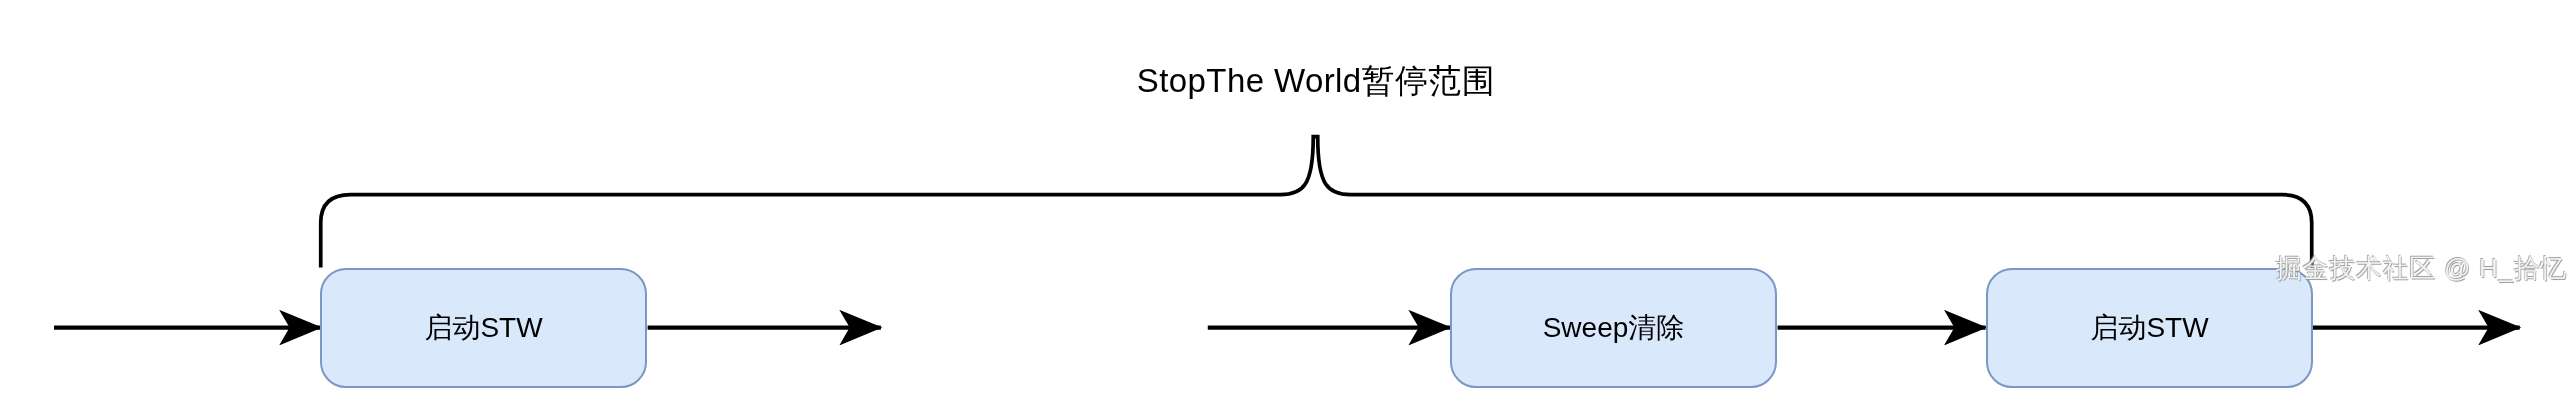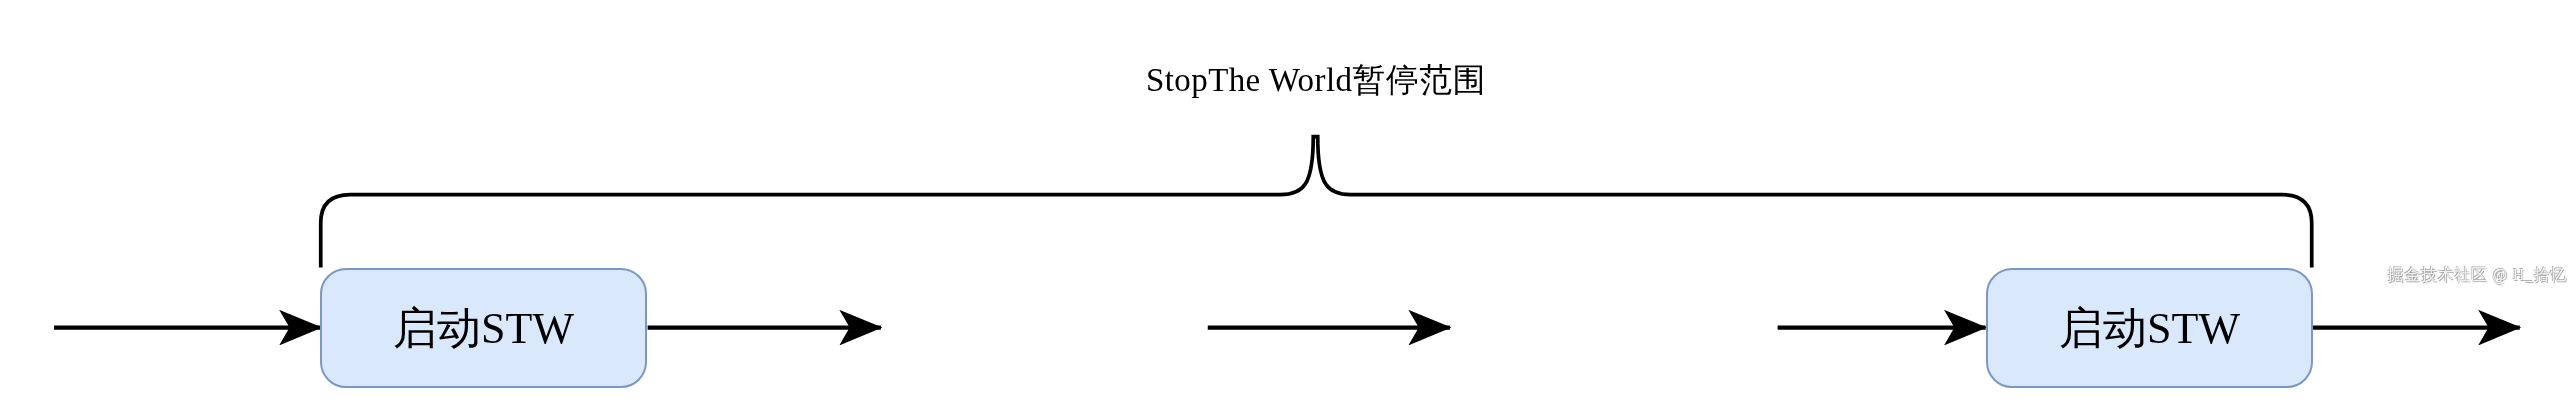--- a/index.html
+++ b/index.html
@@ -9,21 +9,20 @@
     width: 2576px;
     height: 419px;
     overflow: hidden;
     font-family: "Liberation Sans", sans-serif;
   }
   .canvas {
     position: relative;
     width: 2576px;
     height: 296px;
     background: #ffffff;
-    font-family: Liberation Serif, serif;
   }
   svg.wires {
     position: absolute;
     left: 0; top: 0;
     width: 2576px; height: 419px;
     pointer-events: none;
   }
   .diagram-title {
     position: absolute;
     top: 62px;
@@ -42,33 +41,33 @@
     width: 327px;
     box-sizing: border-box;
     background: var(--node-fill, #dae8fc);
     border: 2.2px solid var(--node-border, #7b97c6);
     border-radius: 26px;
     display: flex;
     align-items: center;
     justify-content: center;
   }
   .node-label {
-    font-size: 44px;
+    font-size: 28px;
     color: #000000;
     white-space: nowrap;
   }
   .node-1 { left: 320px; }
   .node-2 { left: 880px; }
   .node-3 { left: 1450px; }
   .node-4 { left: 1986px; }
   .watermark {
     position: absolute;
     right: 9px;
     bottom: 10.4px;
-    font-size: 16px;
+    font-size: 26px;
     letter-spacing: 0.7px;
     color: var(--wm-fill, #f3f3f3);
     text-shadow:
       0.7px 0.7px 0.7px var(--wm-shadow, #9b9b9b),
       -0.7px -0.7px 0.7px var(--wm-shadow, #9b9b9b);
     white-space: nowrap;
   }
 </style>
 </head>
 <body>
@@ -95,20 +94,23 @@
     <path d="M430,360 L430,300 Q430,262 470,262
              L1722,262 C1752,262 1766,250 1766,184 L1772,184
              C1772,250 1786,262 1816,262 L3070,262 Q3110,262 3110,300 L3110,360" stroke="#000000" stroke-width="5" fill="none" stroke-linecap="butt"></path>
   </svg>
 
   <div class="diagram-title">StopThe World暂停范围</div>
 
   <div class="node node-1">
     <span class="node-label">启动STW</span>
   </div>
+  <div class="node node-3">
+    <span class="node-label">Sweep清除</span>
+  </div>
   <div class="node node-4">
     <span class="node-label">启动STW</span>
   </div>
 
   <div class="watermark">掘金技术社区 @ H_拾忆</div>
 
 </div>
 
 
 </body></html>

